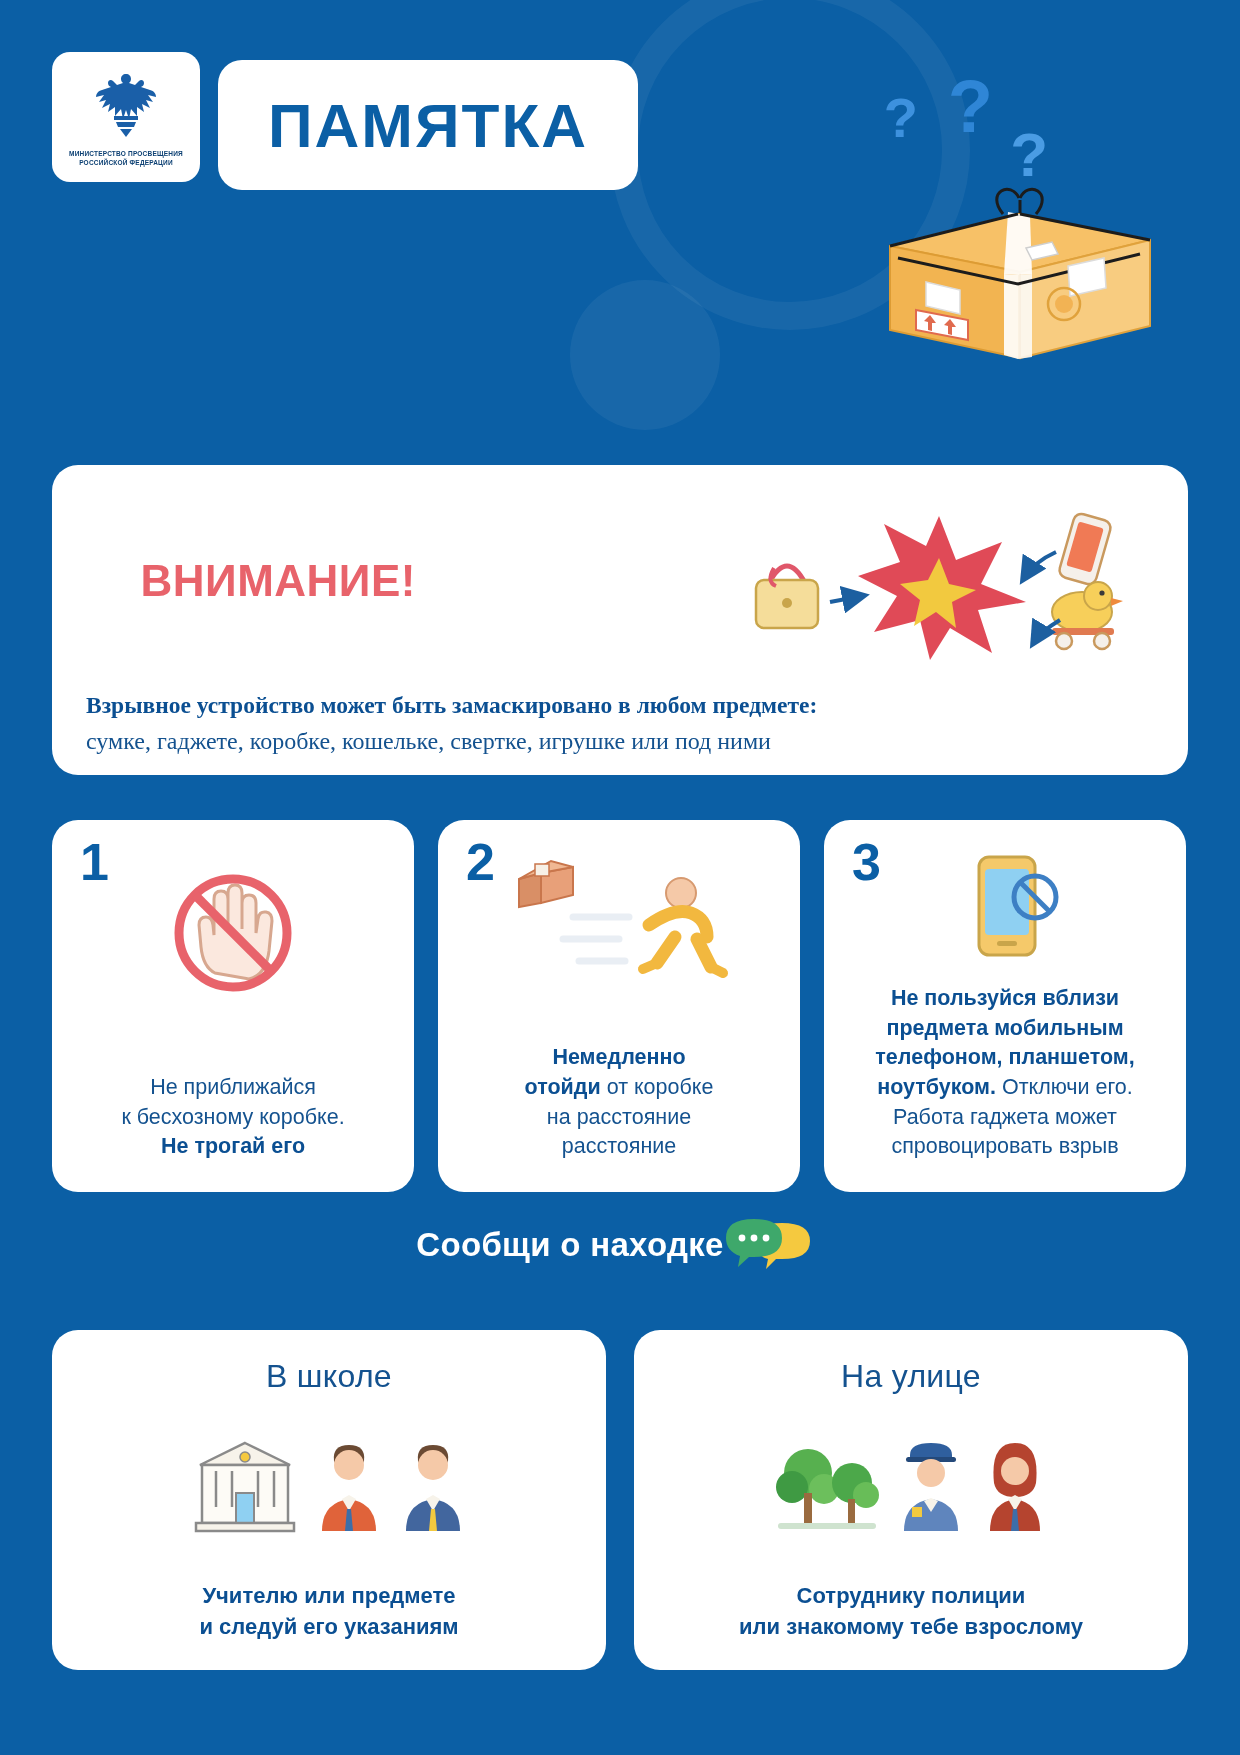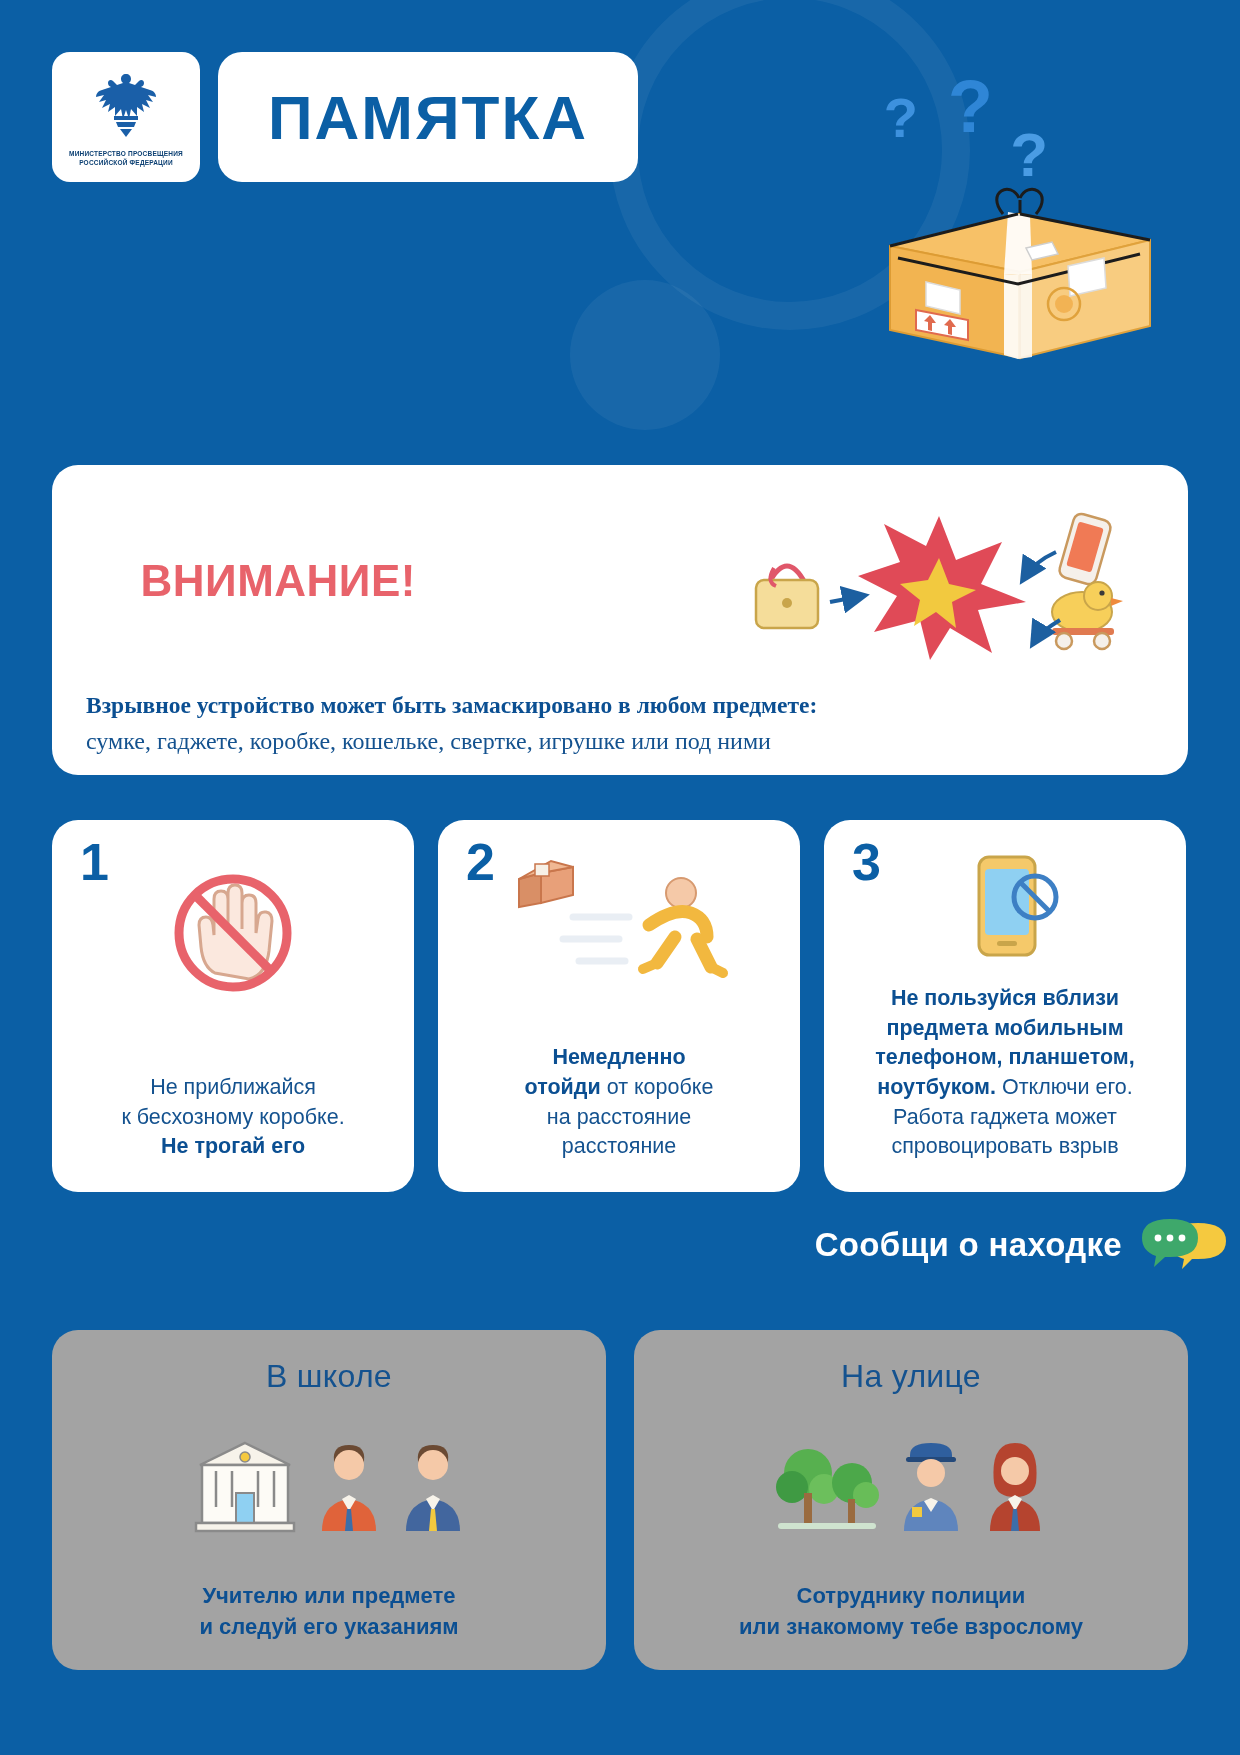--- a/index.html
+++ b/index.html
@@ -50,21 +50,21 @@
     font-size: 6.5px;
     color: #0b3f72;
     text-align: center;
     line-height: 1.35;
     letter-spacing: 0.2px;
     margin-top: 4px;
     font-weight: bold;
   }
   .title-pill {
     position: absolute;
-    left: 166px; top: 0;
+    left: 166px; top: 8px;
     height: 130px;
     min-width: 420px;
     background: #ffffff;
     border-radius: 24px;
     display: flex;
     align-items: center;
     justify-content: center;
     padding: 0 46px;
   }
   .title-pill span {
@@ -193,42 +193,41 @@
   .step3 .step-art { height: 118px; margin-top: 10px; }
   .step3 .step-txt { margin-top: 14px; }
 
   
   .report {
     position: absolute;
     left: 0; top: 1215px;
     width: 1240px;
     display: flex;
     align-items: center;
-    justify-content: flex-end;
-    gap: 18px;
+    justify-content: center;
   }
   .report-text {
     color: #ffffff;
     font-size: 33px;
     font-weight: bold;
     letter-spacing: 0.3px;
   }
 
   
   .bottom {
     position: absolute;
     left: 52px; top: 1330px;
     width: 1136px;
     display: flex;
     gap: 28px;
   }
   .bcard {
     width: 554px;
     height: 340px;
-    background: #a3a3a3;
+    background: #ffffff;
     border-radius: 26px;
     padding: 28px 24px;
     display: flex;
     flex-direction: column;
     align-items: center;
   }
   .bcard-title {
     font-size: 32px;
     color: #14528f;
     letter-spacing: 0.3px;

